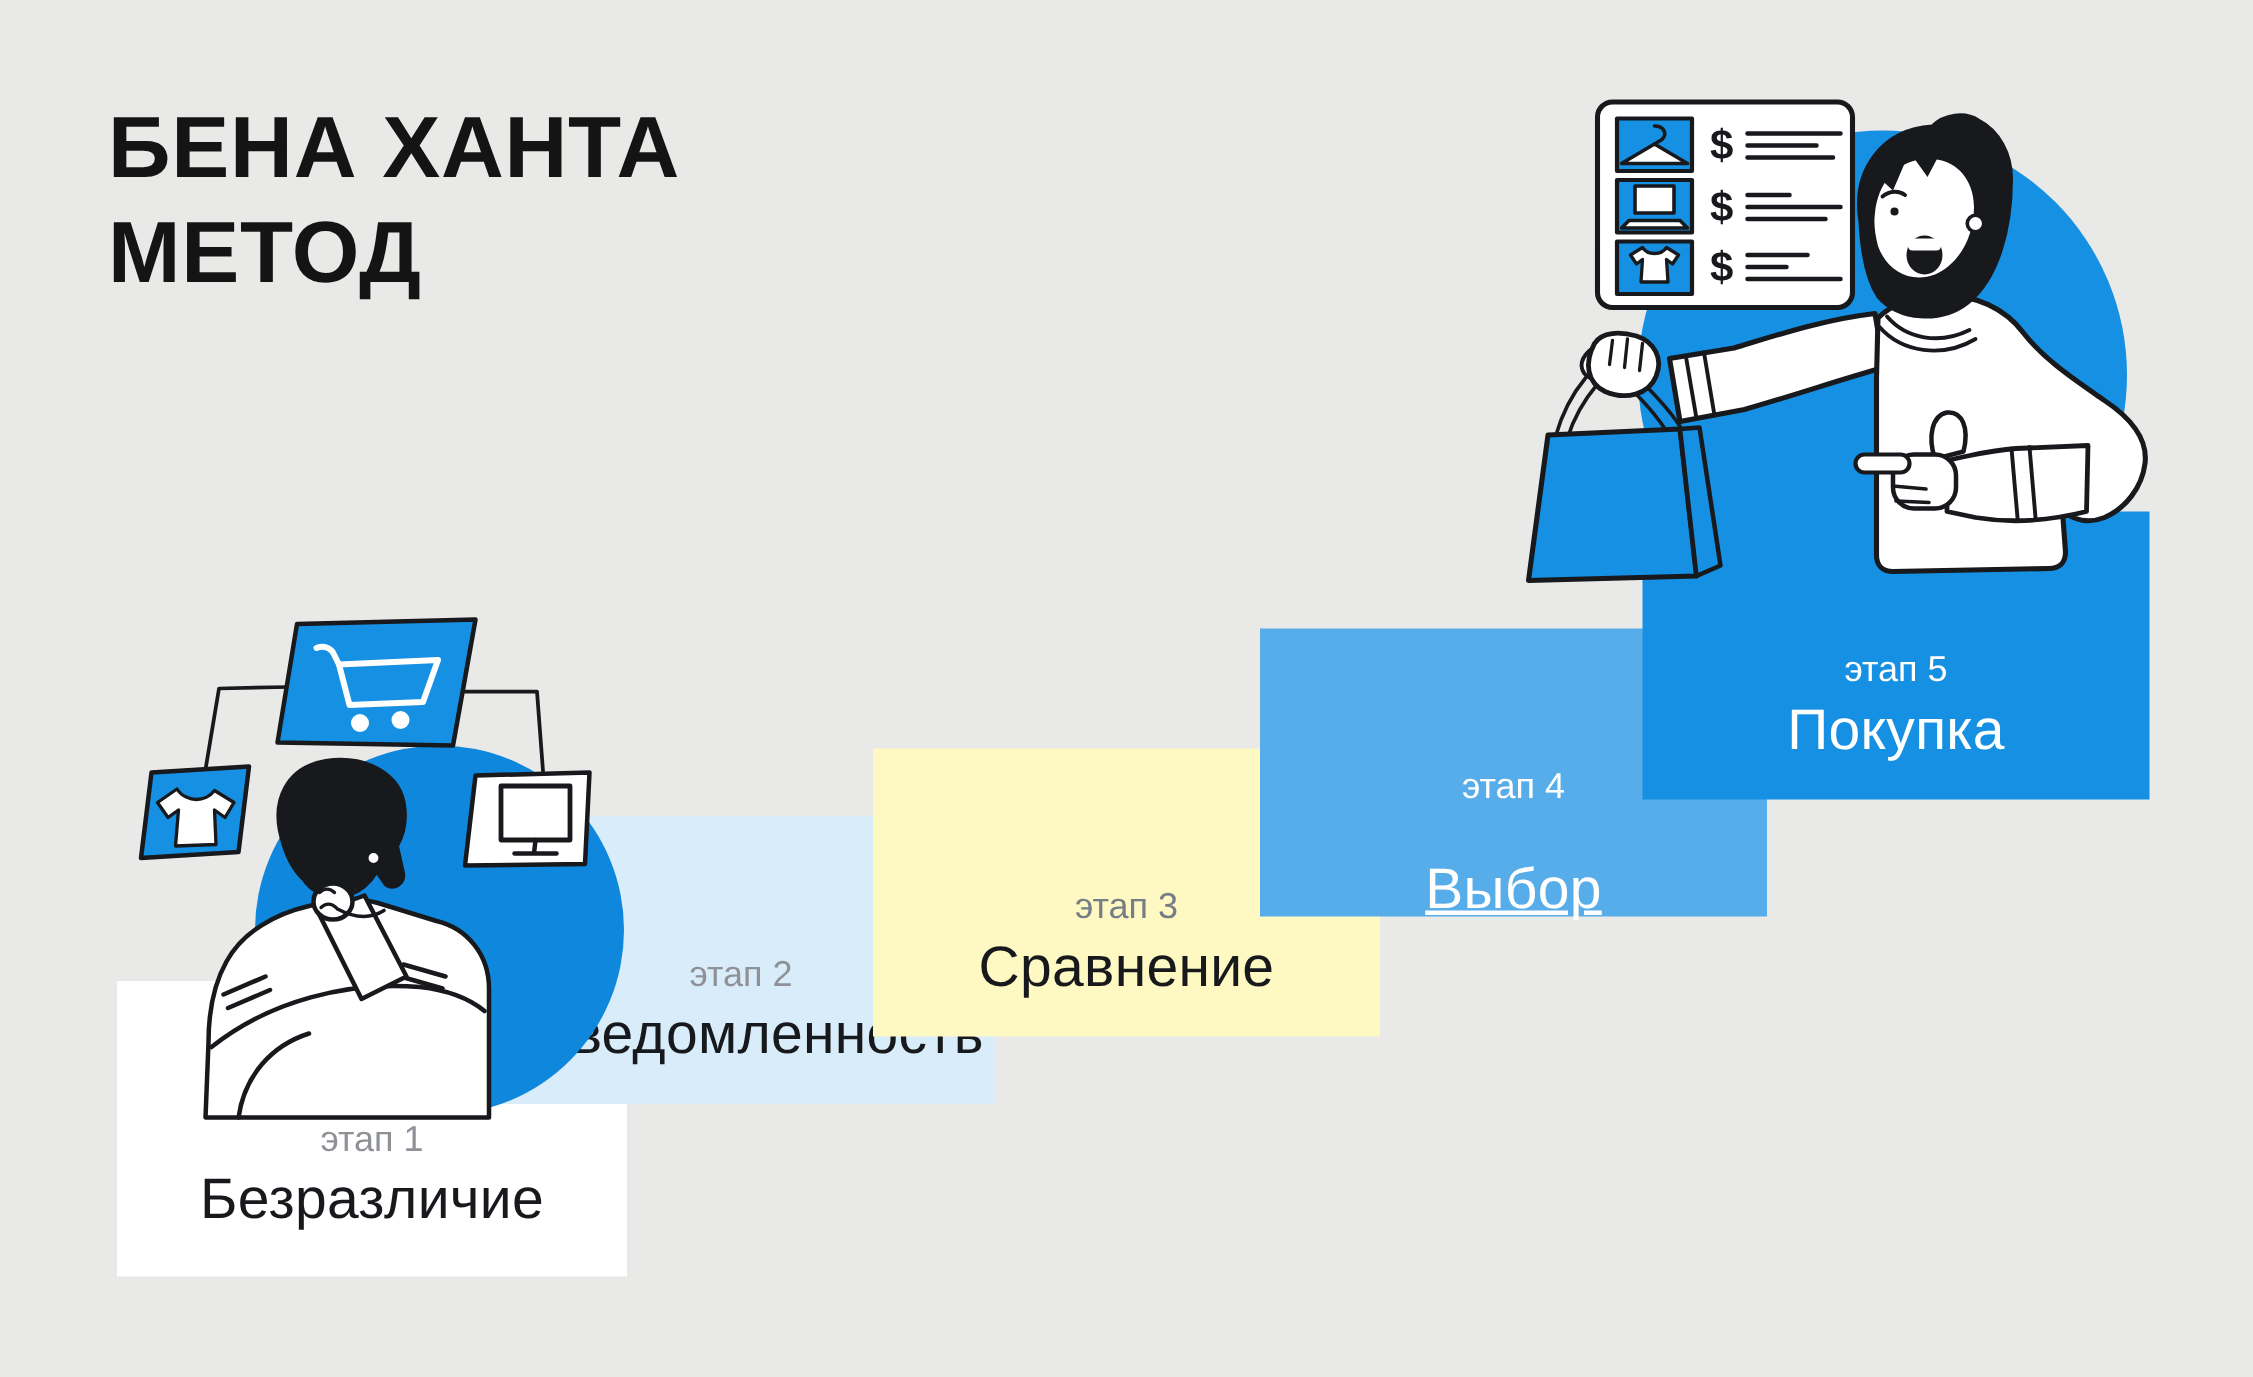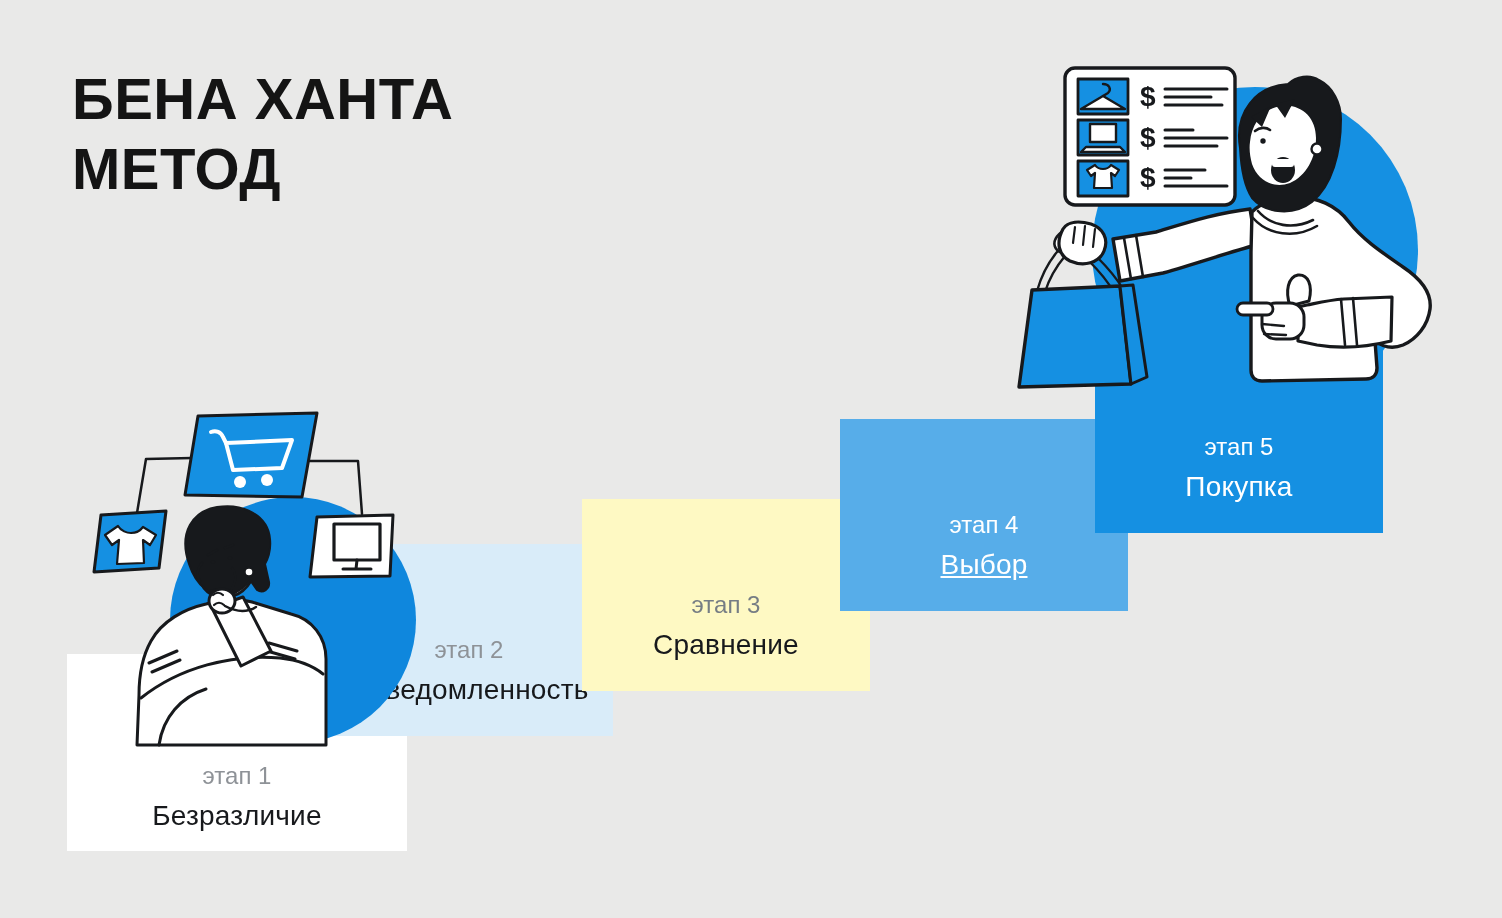--- a/index.html
+++ b/index.html
@@ -9,30 +9,30 @@
     position:relative;width:1502px;height:918px;overflow:hidden;
     background:var(--page-bg,#e9e9e8);
     font-family:"Liberation Sans","DejaVu Sans",sans-serif;
   }
   .main-title{
     position:absolute;left:72px;top:64px;
     font-size:58px;line-height:70px;font-weight:700;letter-spacing:.5px;
     color:#141414;text-transform:uppercase;
   }
   .step{
-    position:absolute;width:288px;height:192px;
+    position:absolute;width:338px;height:192px;
     display:flex;flex-direction:column;align-items:center;
     padding-top:92px;text-align:center;
   }
   .step-label{font-size:24px;line-height:28px;color:#8e9297;}
-  .step-title{font-size:28px;line-height:40px;margin-top:6px;font-weight:500;color:#17191c;letter-spacing:.2px;}
-  .s1{left:67px;top:654px;width:340px;height:197px;z-index:1;justify-content:center;}
+  .step-title{font-size:38px;line-height:40px;margin-top:6px;font-weight:500;color:#17191c;letter-spacing:.2px;}
+  .s1{left:78px;top:654px;width:340px;height:197px;z-index:1;}
   .s2{left:325px;top:544px;z-index:2;text-align:right;}
   .s3{left:582px;top:499px;z-index:3;}
-  .s4{left:840px;top:419px;z-index:4;}
+  .s4{left:840px;top:419px;z-index:4;gap:28px;}
   .s5{left:1095px;top:341px;z-index:5;}
   .circle-right{
     position:absolute;left:1092px;top:87px;width:326px;height:326px;
     border-radius:50%;background:var(--accent,#1590e2);z-index:0;
   }
   .fig{position:absolute;z-index:10;}
   .fig-left{left:60px;top:398px;width:380px;height:450px;}
   .fig-right{left:1005px;top:58px;width:445px;height:362px;z-index:11;}
 </style>
 </head>

